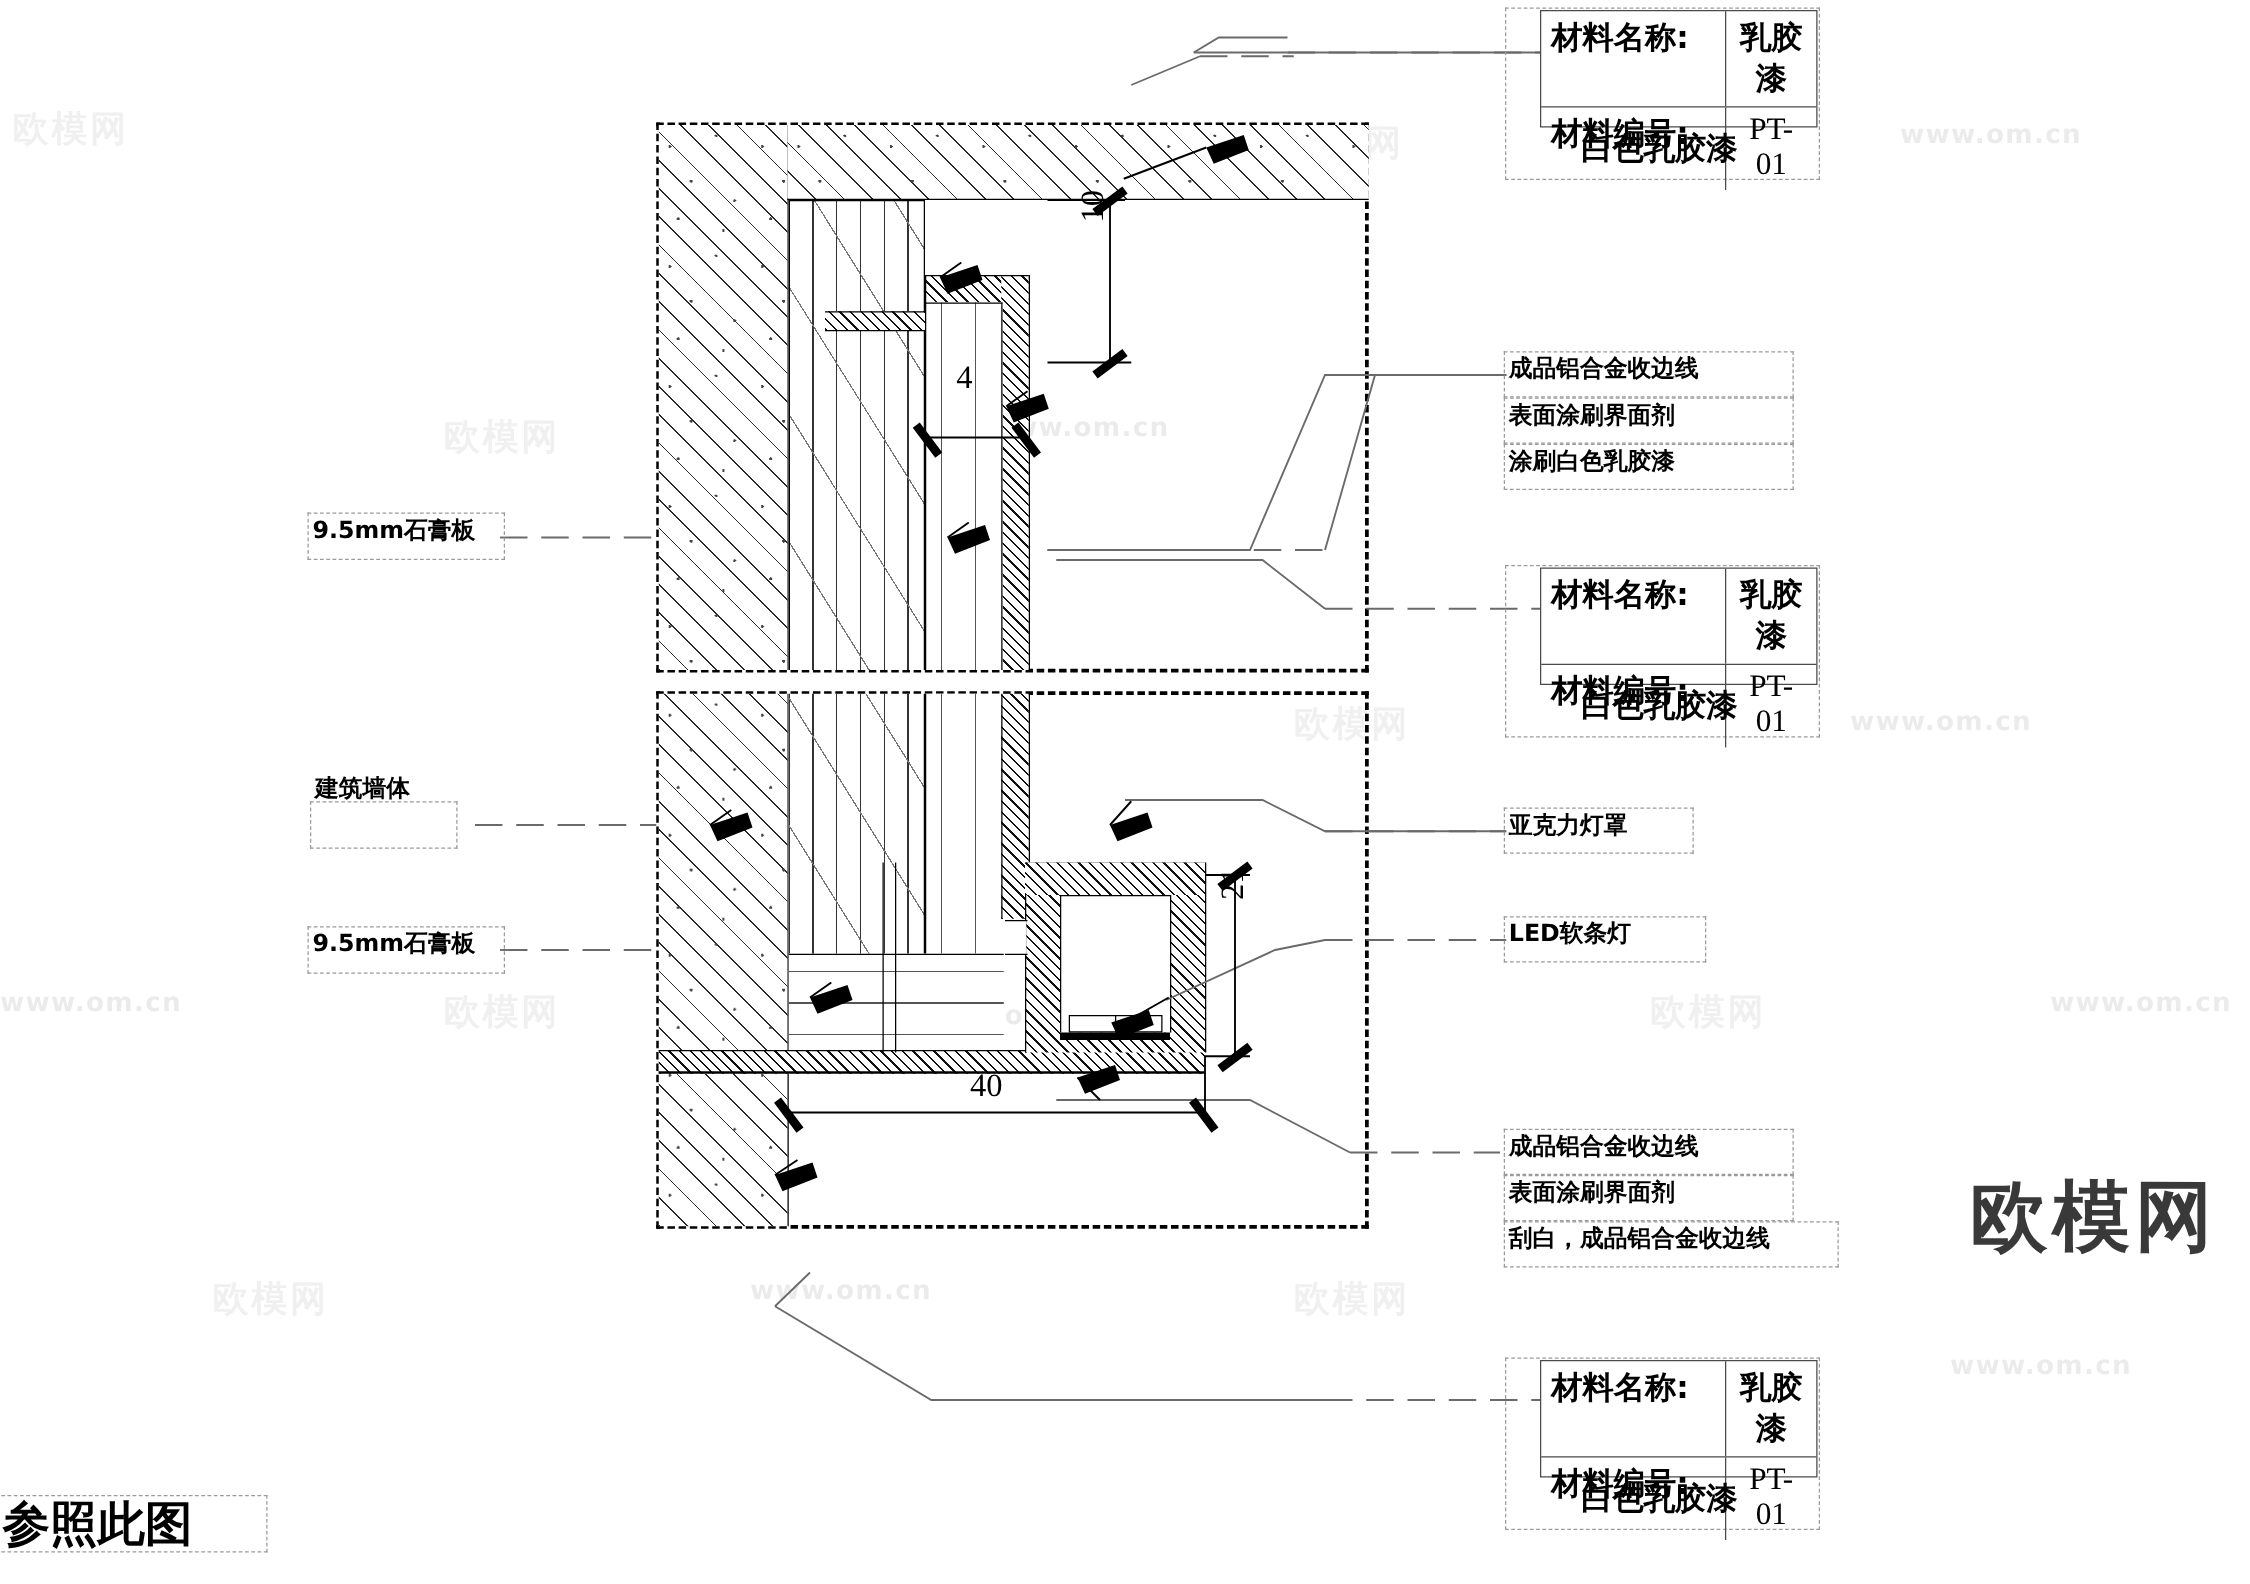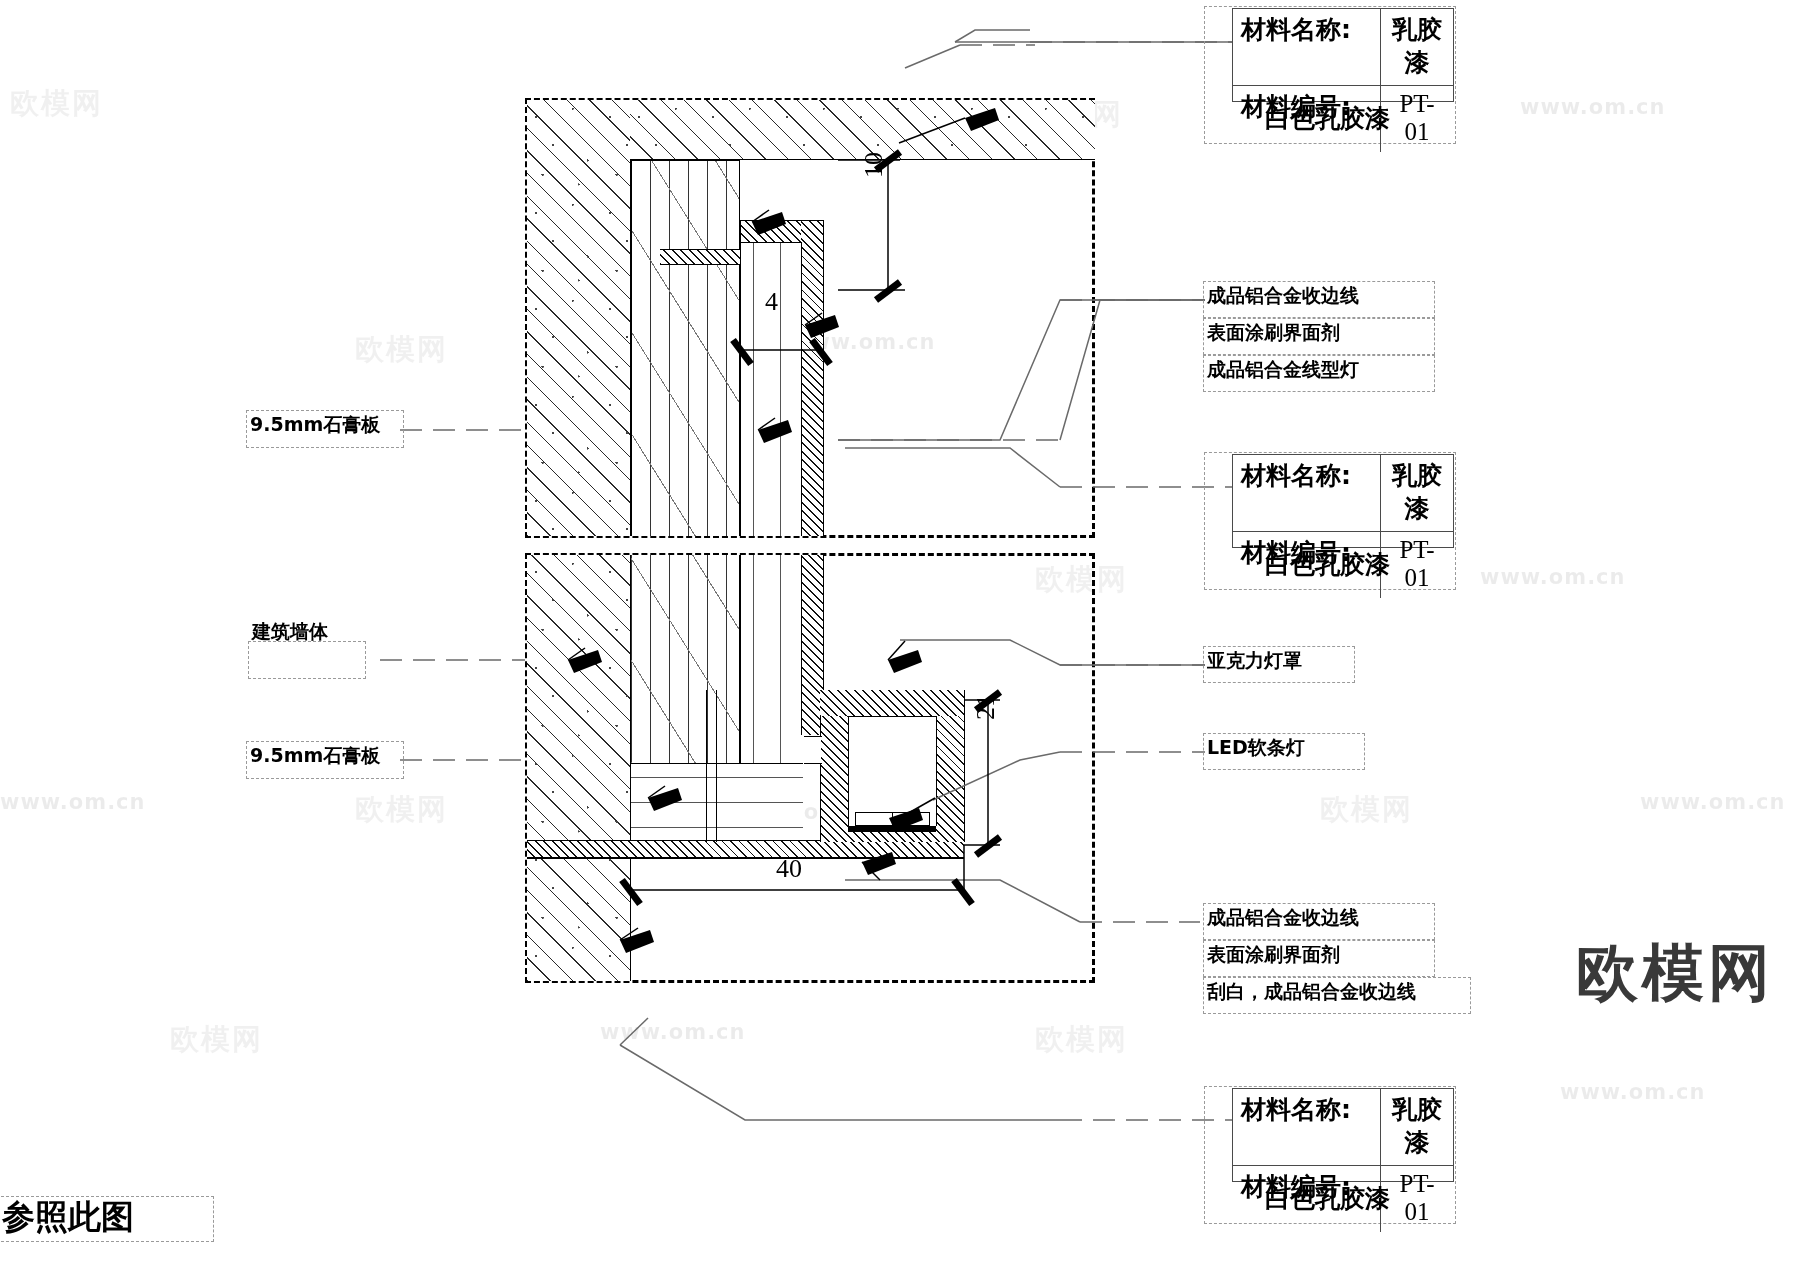--- a/index.html
+++ b/index.html
@@ -306,21 +306,21 @@
   <div class="txt cjk lbl" style="left:252px;top:622px;">建筑墙体</div>
 
   <div class="gbox" style="left:246px;top:741px;width:158px;height:38px;"></div>
   <div class="txt cjk lbl" style="left:250px;top:746px;">9.5mm石膏板</div>
 
   <div class="gbox" style="left:1203px;top:281px;width:232px;height:37px;"></div>
   <div class="gbox" style="left:1203px;top:318px;width:232px;height:37px;"></div>
   <div class="gbox" style="left:1203px;top:355px;width:232px;height:37px;"></div>
   <div class="txt cjk lbl" style="left:1207px;top:286px;">成品铝合金收边线</div>
   <div class="txt cjk lbl" style="left:1207px;top:323px;">表面涂刷界面剂</div>
-  <div class="txt cjk lbl" style="left:1207px;top:360px;">成品铝合金线型灯</div>
+  <div class="txt cjk lbl" style="left:1207px;top:360px;">涂刷白色乳胶漆</div>
 
   <div class="gbox" style="left:1203px;top:646px;width:152px;height:37px;"></div>
   <div class="txt cjk lbl" style="left:1207px;top:651px;">亚克力灯罩</div>
 
   <div class="gbox" style="left:1203px;top:733px;width:162px;height:37px;"></div>
   <div class="txt cjk lbl" style="left:1207px;top:738px;">LED软条灯</div>
 
   <div class="gbox" style="left:1203px;top:903px;width:232px;height:37px;"></div>
   <div class="gbox" style="left:1203px;top:940px;width:232px;height:37px;"></div>
   <div class="gbox" style="left:1203px;top:977px;width:268px;height:37px;"></div>
@@ -361,17 +361,17 @@
       <div class="c2 cjk">乳胶漆</div>
     </div>
     <div class="row">
       <div class="c1 cjk">材料编号:</div>
       <div class="c2">PT-01</div>
     </div>
   </div>
   <div class="txt cjk" style="left:1265px;top:1186px;font-size:25px;">白色乳胶漆</div>
 
   <div class="gbox" style="left:-4px;top:1196px;width:218px;height:46px;"></div>
-  <div class="txt cjk" style="left:2px;top:1200px;font-size:33px;">参照此图</div>
+  <div class="txt cjk" style="left:2px;top:1200px;font-size:38px;">参照此图</div>
 
   <div class="wm-big">欧模网</div>
 
 </div>
 
 </body></html>

